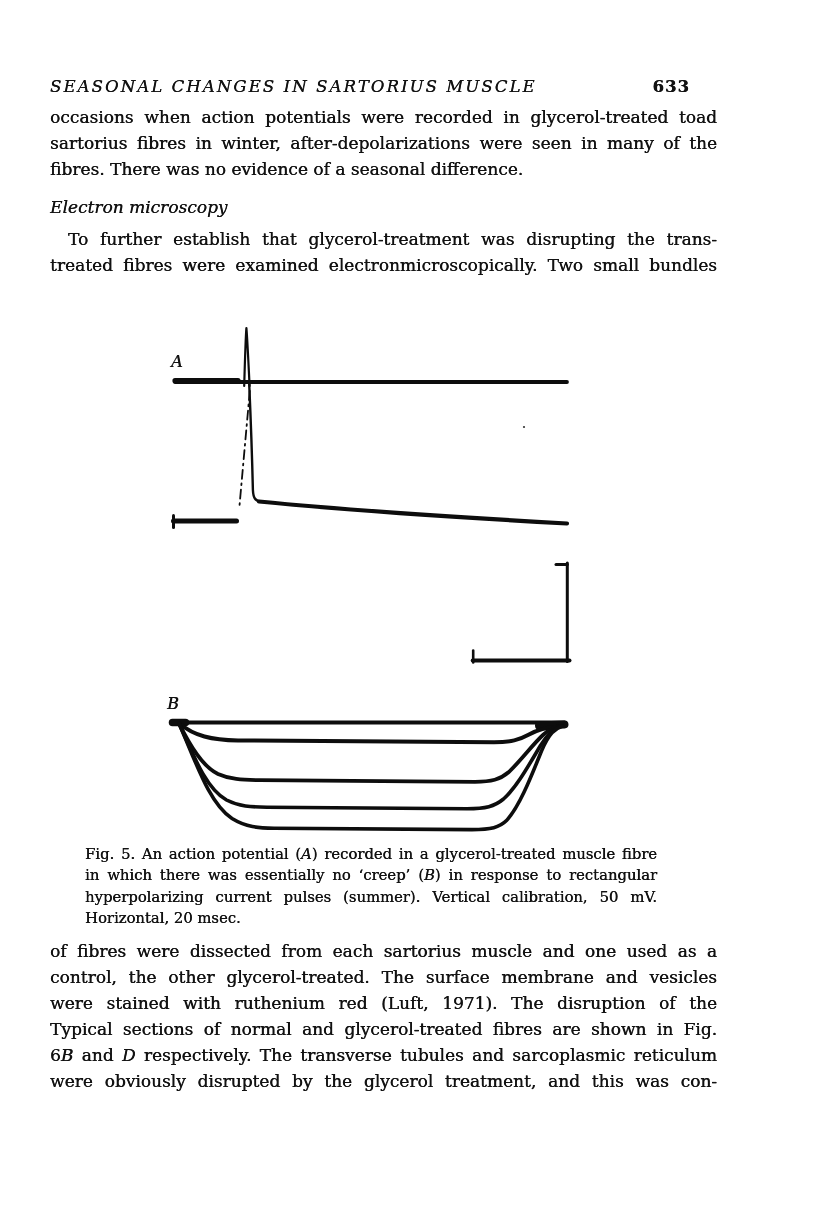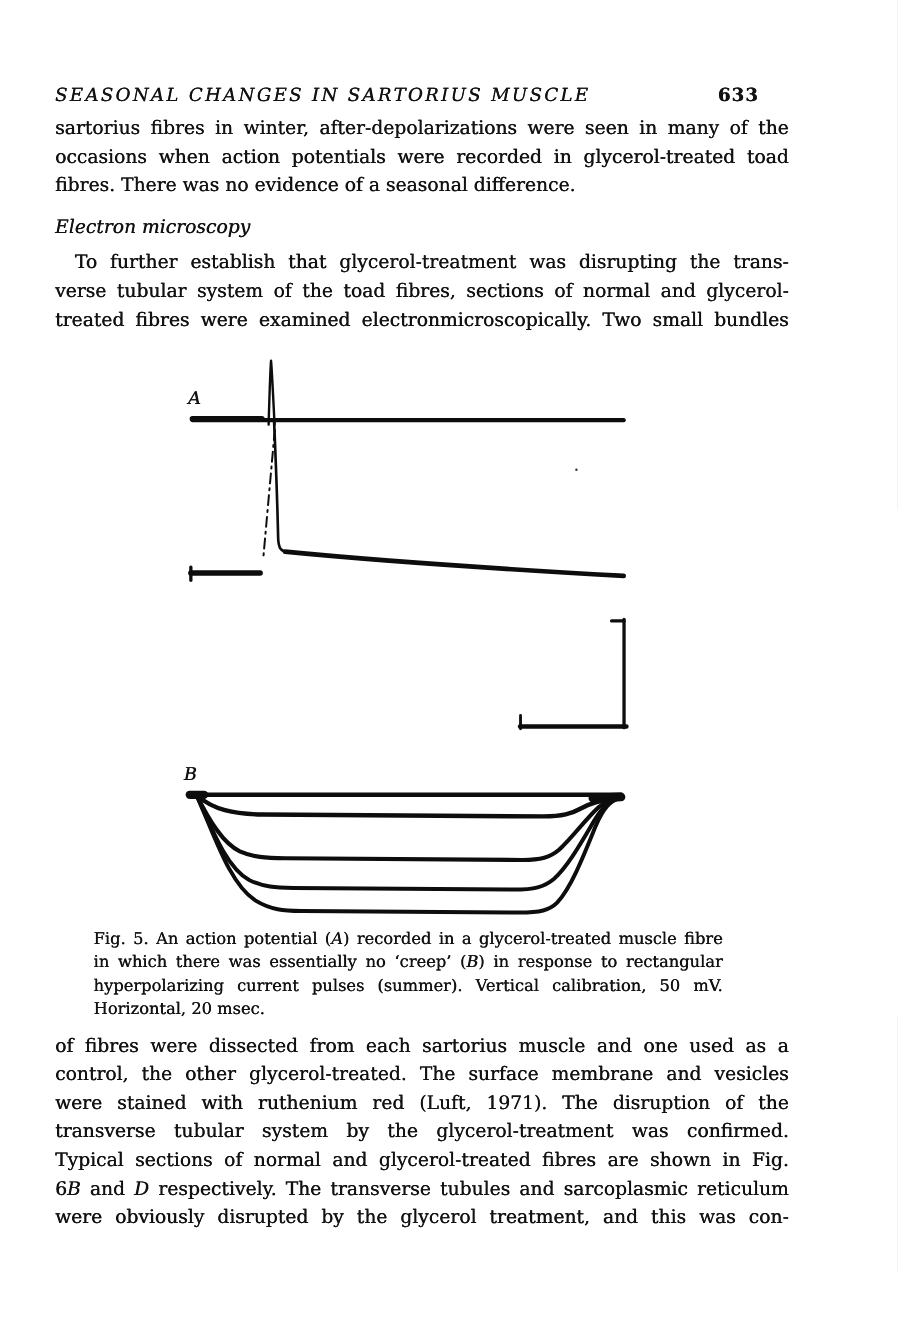--- a/index.html
+++ b/index.html
@@ -52,30 +52,29 @@
 <body>
 
 <div class="page">
 
   <header class="running-head">
     <span class="rh-title">SEASONAL CHANGES IN SARTORIUS MUSCLE</span>
     <span class="rh-page">633</span>
   </header>
 
   <div class="para p1">
+    <div class="line">occasions when action potentials were recorded in glycerol-treated toad</div>
     <div class="line">sartorius fibres in winter, after-depolarizations were seen in many of the</div>
-    <div class="line">occasions when action potentials were recorded in glycerol-treated toad</div>
     <div class="line short">fibres. There was no evidence of a seasonal difference.</div>
   </div>
 
   <h3 class="section-heading">Electron microscopy</h3>
 
   <div class="para p2">
     <div class="line indent">To further establish that glycerol-treatment was disrupting the trans-</div>
-    <div class="line">verse tubular system of the toad fibres, sections of normal and glycerol-</div>
     <div class="line">treated fibres were examined electronmicroscopically.  Two small bundles</div>
   </div>
 
   <figure class="figpanel">
     <span class="trace-label label-a">A</span>
     <span class="trace-label label-b">B</span>
 
     <svg width="440" height="530" viewBox="150 315 440 530" fill="none" stroke="#0d0d0d" stroke-linecap="round" stroke-linejoin="round">
 
       <path d="M175 382 H567" stroke-width="3.8"></path>
@@ -107,19 +106,18 @@
     <div class="cap-line"><span>Fig. 5. An action potential (</span><span class="it">A</span><span>) recorded in a glycerol-treated muscle fibre</span></div>
     <div class="cap-line"><span>in which there was essentially no ‘creep’ (</span><span class="it">B</span><span>) in response to rectangular</span></div>
     <div class="cap-line">hyperpolarizing current pulses (summer). Vertical calibration, 50 mV.</div>
     <div class="cap-line short">Horizontal, 20 msec.</div>
   </figcaption>
 
   <div class="para p3">
     <div class="line">of fibres were dissected from each sartorius muscle and one used as a</div>
     <div class="line">control, the other glycerol-treated. The surface membrane and vesicles</div>
     <div class="line">were stained with ruthenium red (Luft, 1971). The disruption of the</div>
-    <div class="line">transverse tubular system by the glycerol-treatment was confirmed.</div>
     <div class="line">Typical sections of normal and glycerol-treated fibres are shown in Fig.</div>
     <div class="line"><span>6</span><span class="it">B</span><span> and </span><span class="it">D</span><span> respectively. The transverse tubules and sarcoplasmic reticulum</span></div>
     <div class="line">were obviously disrupted by the glycerol treatment, and this was con-</div>
   </div>
 
 </div>
 
 </body></html>

